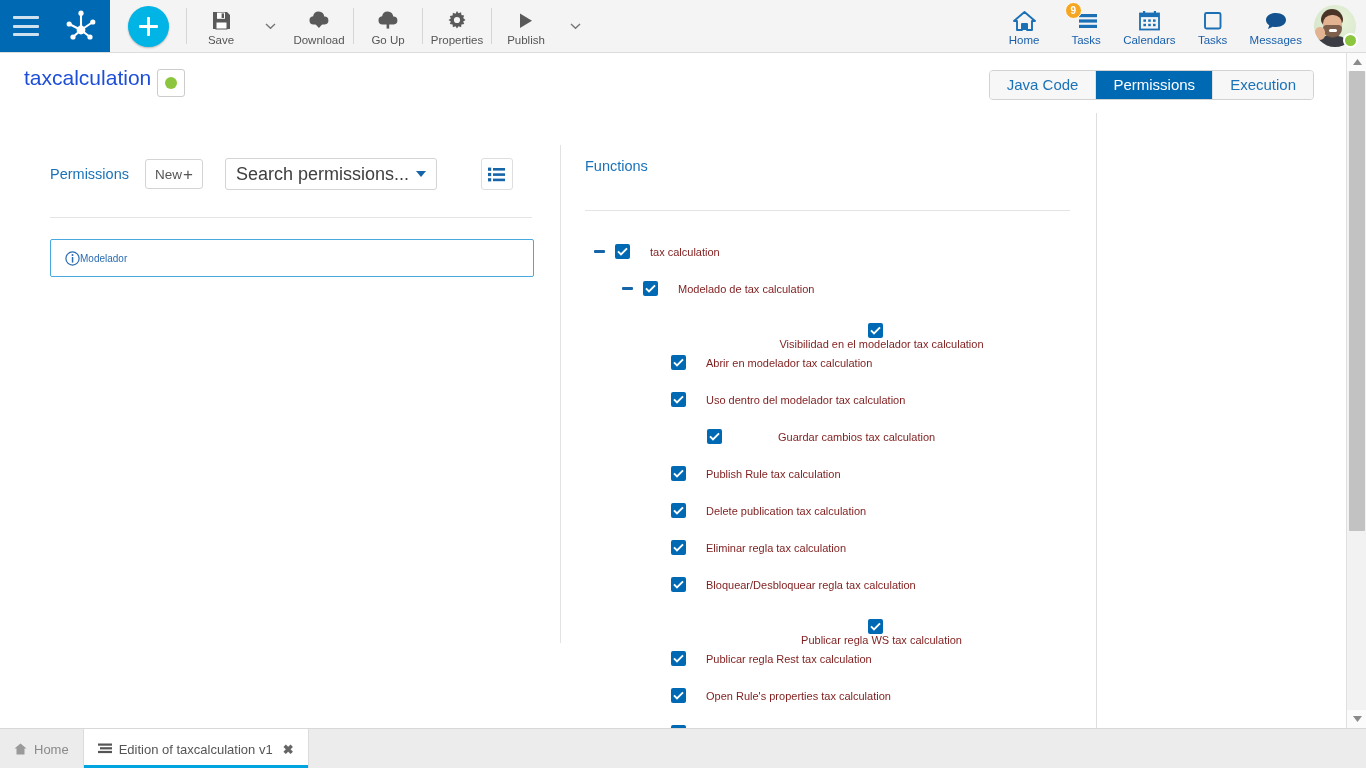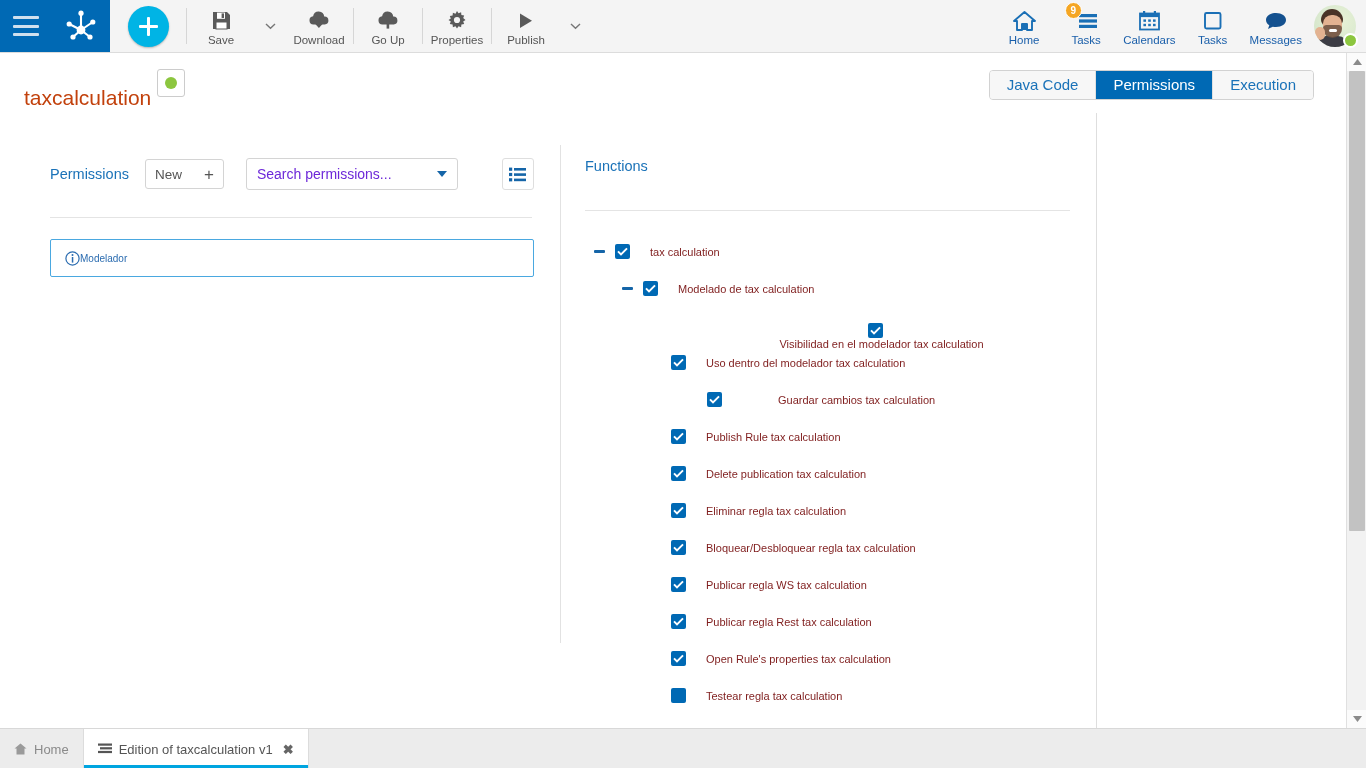--- a/index.html
+++ b/index.html
@@ -80,21 +80,21 @@
   .av-hand { position: absolute; left: 1px; top: 22px; width: 10px; height: 13px; background: #e3b291; border-radius: 5px; }
   .status-dot {
     position: absolute; right: 0; bottom: 1px; width: 15px; height: 15px;
     border-radius: 50%; background: #8cc63f; border: 2px solid #fff;
   }
 
   
   .pagehead { position: absolute; top: 53px; left: 0; width: 1346px; height: 60px; background: #fff; }
   .page-title {
     position: absolute; left: 24px; top: 13px;
-    font-size: 21px; color: #c2410c; font-weight: normal; margin-top: 20px;
+    font-size: 21px; color: #1d4ed8; font-weight: normal;
   }
   .state-chip {
     position: absolute; left: 157px; top: 16px;
     width: 28px; height: 28px; border: 1px solid #ccc; border-radius: 3px;
     background: #fff; display: flex; align-items: center; justify-content: center;
   }
   .state-chip .dot { width: 12px; height: 12px; border-radius: 50%; background: #8cc63f; }
 
   .tabgroup {
     position: absolute; right: 32px; top: 17px;
@@ -116,29 +116,29 @@
   .vdiv-mid { position: absolute; left: 560px; top: 32px; width: 1px; height: 498px; background: #e2e2e2; }
   .vdiv-right { position: absolute; left: 1096px; top: 0; width: 1px; bottom: 0; background: #dedede; }
 
   
   .leftpanel { position: absolute; left: 0; top: 0; width: 560px; bottom: 0; }
   .lp-controls { position: absolute; left: 50px; top: 45px; display: flex; align-items: center; }
   .lp-label { font-size: 14.5px; color: #1a72b8; margin-right: 16px; }
   .btn-new {
     border: 1px solid #d4d4d4; background: #fff; border-radius: 3px;
     height: 30px; padding: 0 9px; font-size: 13.5px; color: #555;
-    display: flex; align-items: center; cursor: pointer; font-family: inherit; gap: 21px;
+    display: flex; align-items: center; cursor: pointer; font-family: inherit;
   }
   .btn-new .plus { font-size: 17px; line-height: 1; margin-left: 1px; }
   .search-select {
     margin-left: 22px; width: 212px; height: 32px;
     border: 1px solid #d4d4d4; border-radius: 3px; background: #fff;
     display: flex; align-items: center; padding: 0 10px; cursor: pointer;
   }
-  .search-select .txt { flex: 1; font-size: 14px; color: #6d28d9; }
+  .search-select .txt { flex: 1; font-size: 18px; color: #404040; }
   .icon-btn-list {
     margin-left: 44px; width: 32px; height: 32px;
     border: 1px solid #dedede; border-radius: 3px; background: #fff;
     display: flex; align-items: center; justify-content: center; cursor: pointer;
   }
   .hr-left { position: absolute; left: 50px; top: 104px; width: 482px; height: 1px; background: #e4e4e4; }
   .perm-card {
     position: absolute; left: 50px; top: 126px; width: 484px; height: 38px;
     border: 1px solid #4aa8e0; border-radius: 2px; background: #fff;
     display: flex; align-items: center; padding: 0 14px; cursor: pointer;
@@ -458,20 +458,29 @@
           </span>
           <span class="tlabel">Visibilidad en el modelador tax calculation</span>
         </div>
         <div class="tnode" style="padding-left: 86px;">
           <span class="toggle"></span>
           <span class="cbox">
             <svg width="11" height="9" viewBox="0 0 11 9">
               <path d="M1 4.4l3 3 6-6" stroke="#fff" stroke-width="2" fill="none"></path>
             </svg>
           </span>
+          <span class="tlabel">Abrir en modelador tax calculation</span>
+        </div>
+        <div class="tnode" style="padding-left: 86px;">
+          <span class="toggle"></span>
+          <span class="cbox">
+            <svg width="11" height="9" viewBox="0 0 11 9">
+              <path d="M1 4.4l3 3 6-6" stroke="#fff" stroke-width="2" fill="none"></path>
+            </svg>
+          </span>
           <span class="tlabel">Uso dentro del modelador tax calculation</span>
         </div>
         <div class="tnode" style="padding-left: 86px; gap: 36px;">
           <span class="toggle"></span>
           <span class="cbox">
             <svg width="11" height="9" viewBox="0 0 11 9">
               <path d="M1 4.4l3 3 6-6" stroke="#fff" stroke-width="2" fill="none"></path>
             </svg>
           </span>
           <span class="tlabel">Guardar cambios tax calculation</span>
@@ -505,21 +514,21 @@
         </div>
         <div class="tnode" style="padding-left: 86px;">
           <span class="toggle"></span>
           <span class="cbox">
             <svg width="11" height="9" viewBox="0 0 11 9">
               <path d="M1 4.4l3 3 6-6" stroke="#fff" stroke-width="2" fill="none"></path>
             </svg>
           </span>
           <span class="tlabel">Bloquear/Desbloquear regla tax calculation</span>
         </div>
-        <div class="tnode" style="padding-left: 86px;">
+        <div class="tnode" style="padding-left: 86px; flex-direction: column;">
           <span class="toggle"></span>
           <span class="cbox">
             <svg width="11" height="9" viewBox="0 0 11 9">
               <path d="M1 4.4l3 3 6-6" stroke="#fff" stroke-width="2" fill="none"></path>
             </svg>
           </span>
           <span class="tlabel">Publicar regla WS tax calculation</span>
         </div>
         <div class="tnode" style="padding-left: 86px;">
           <span class="toggle"></span>

